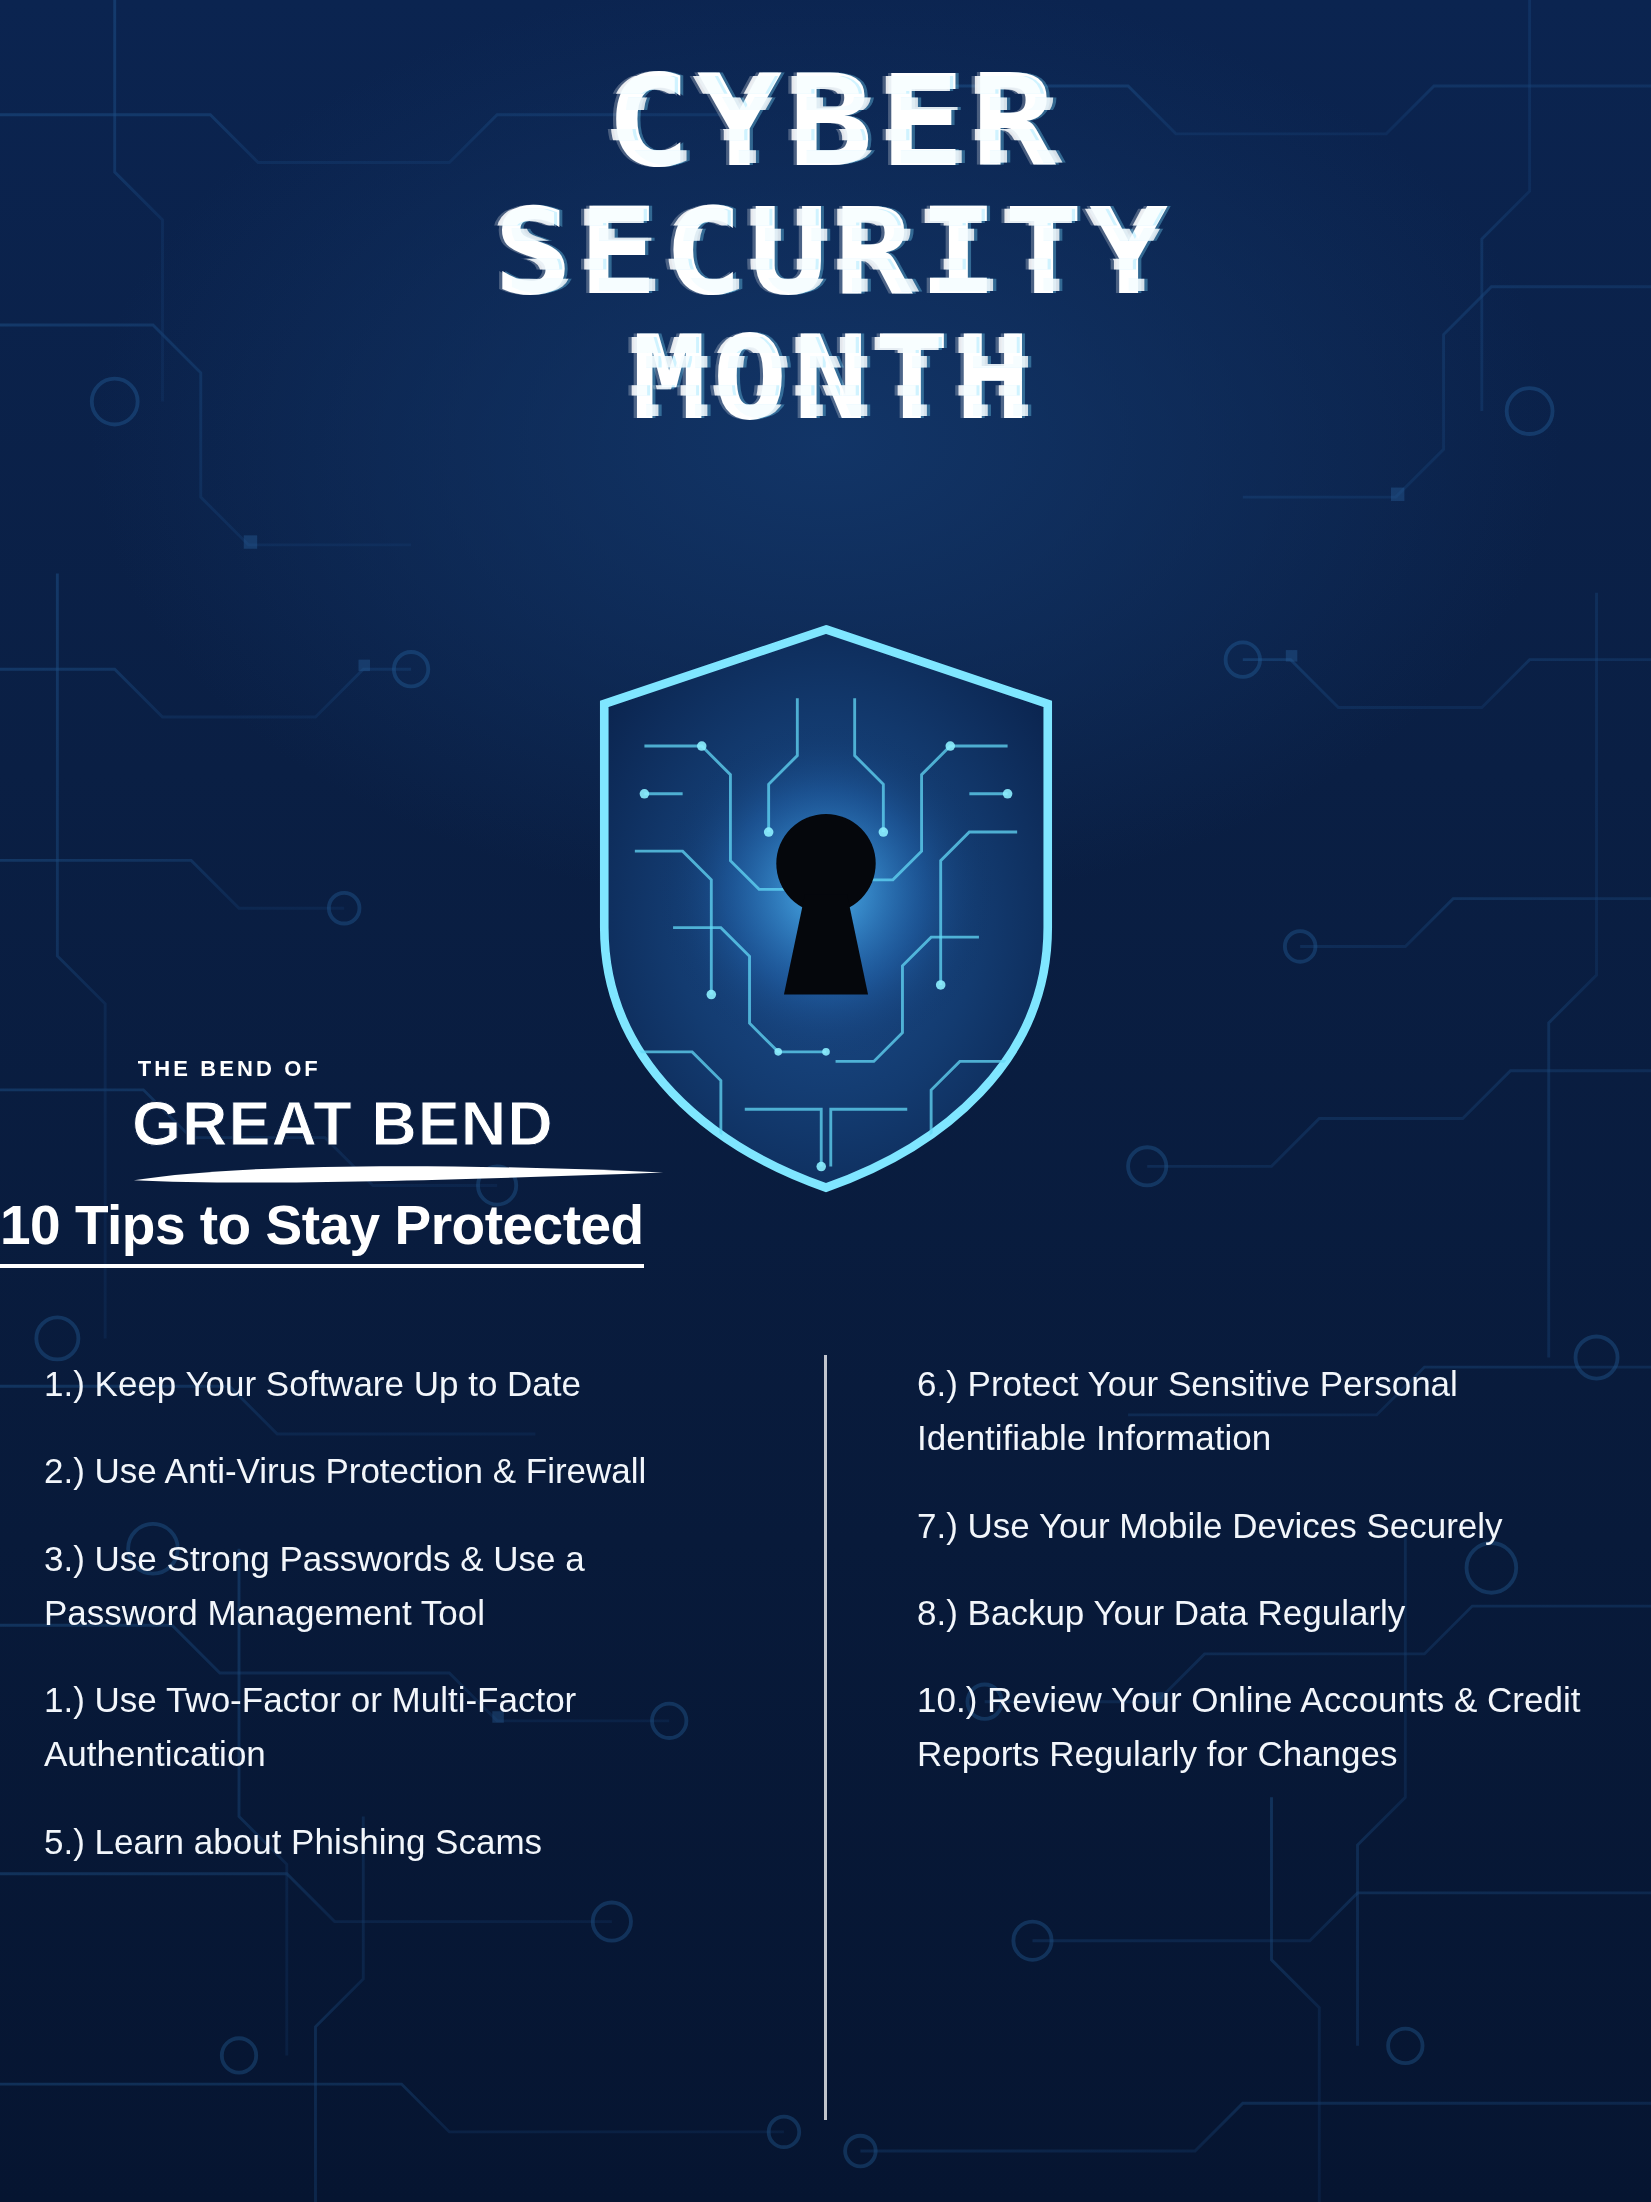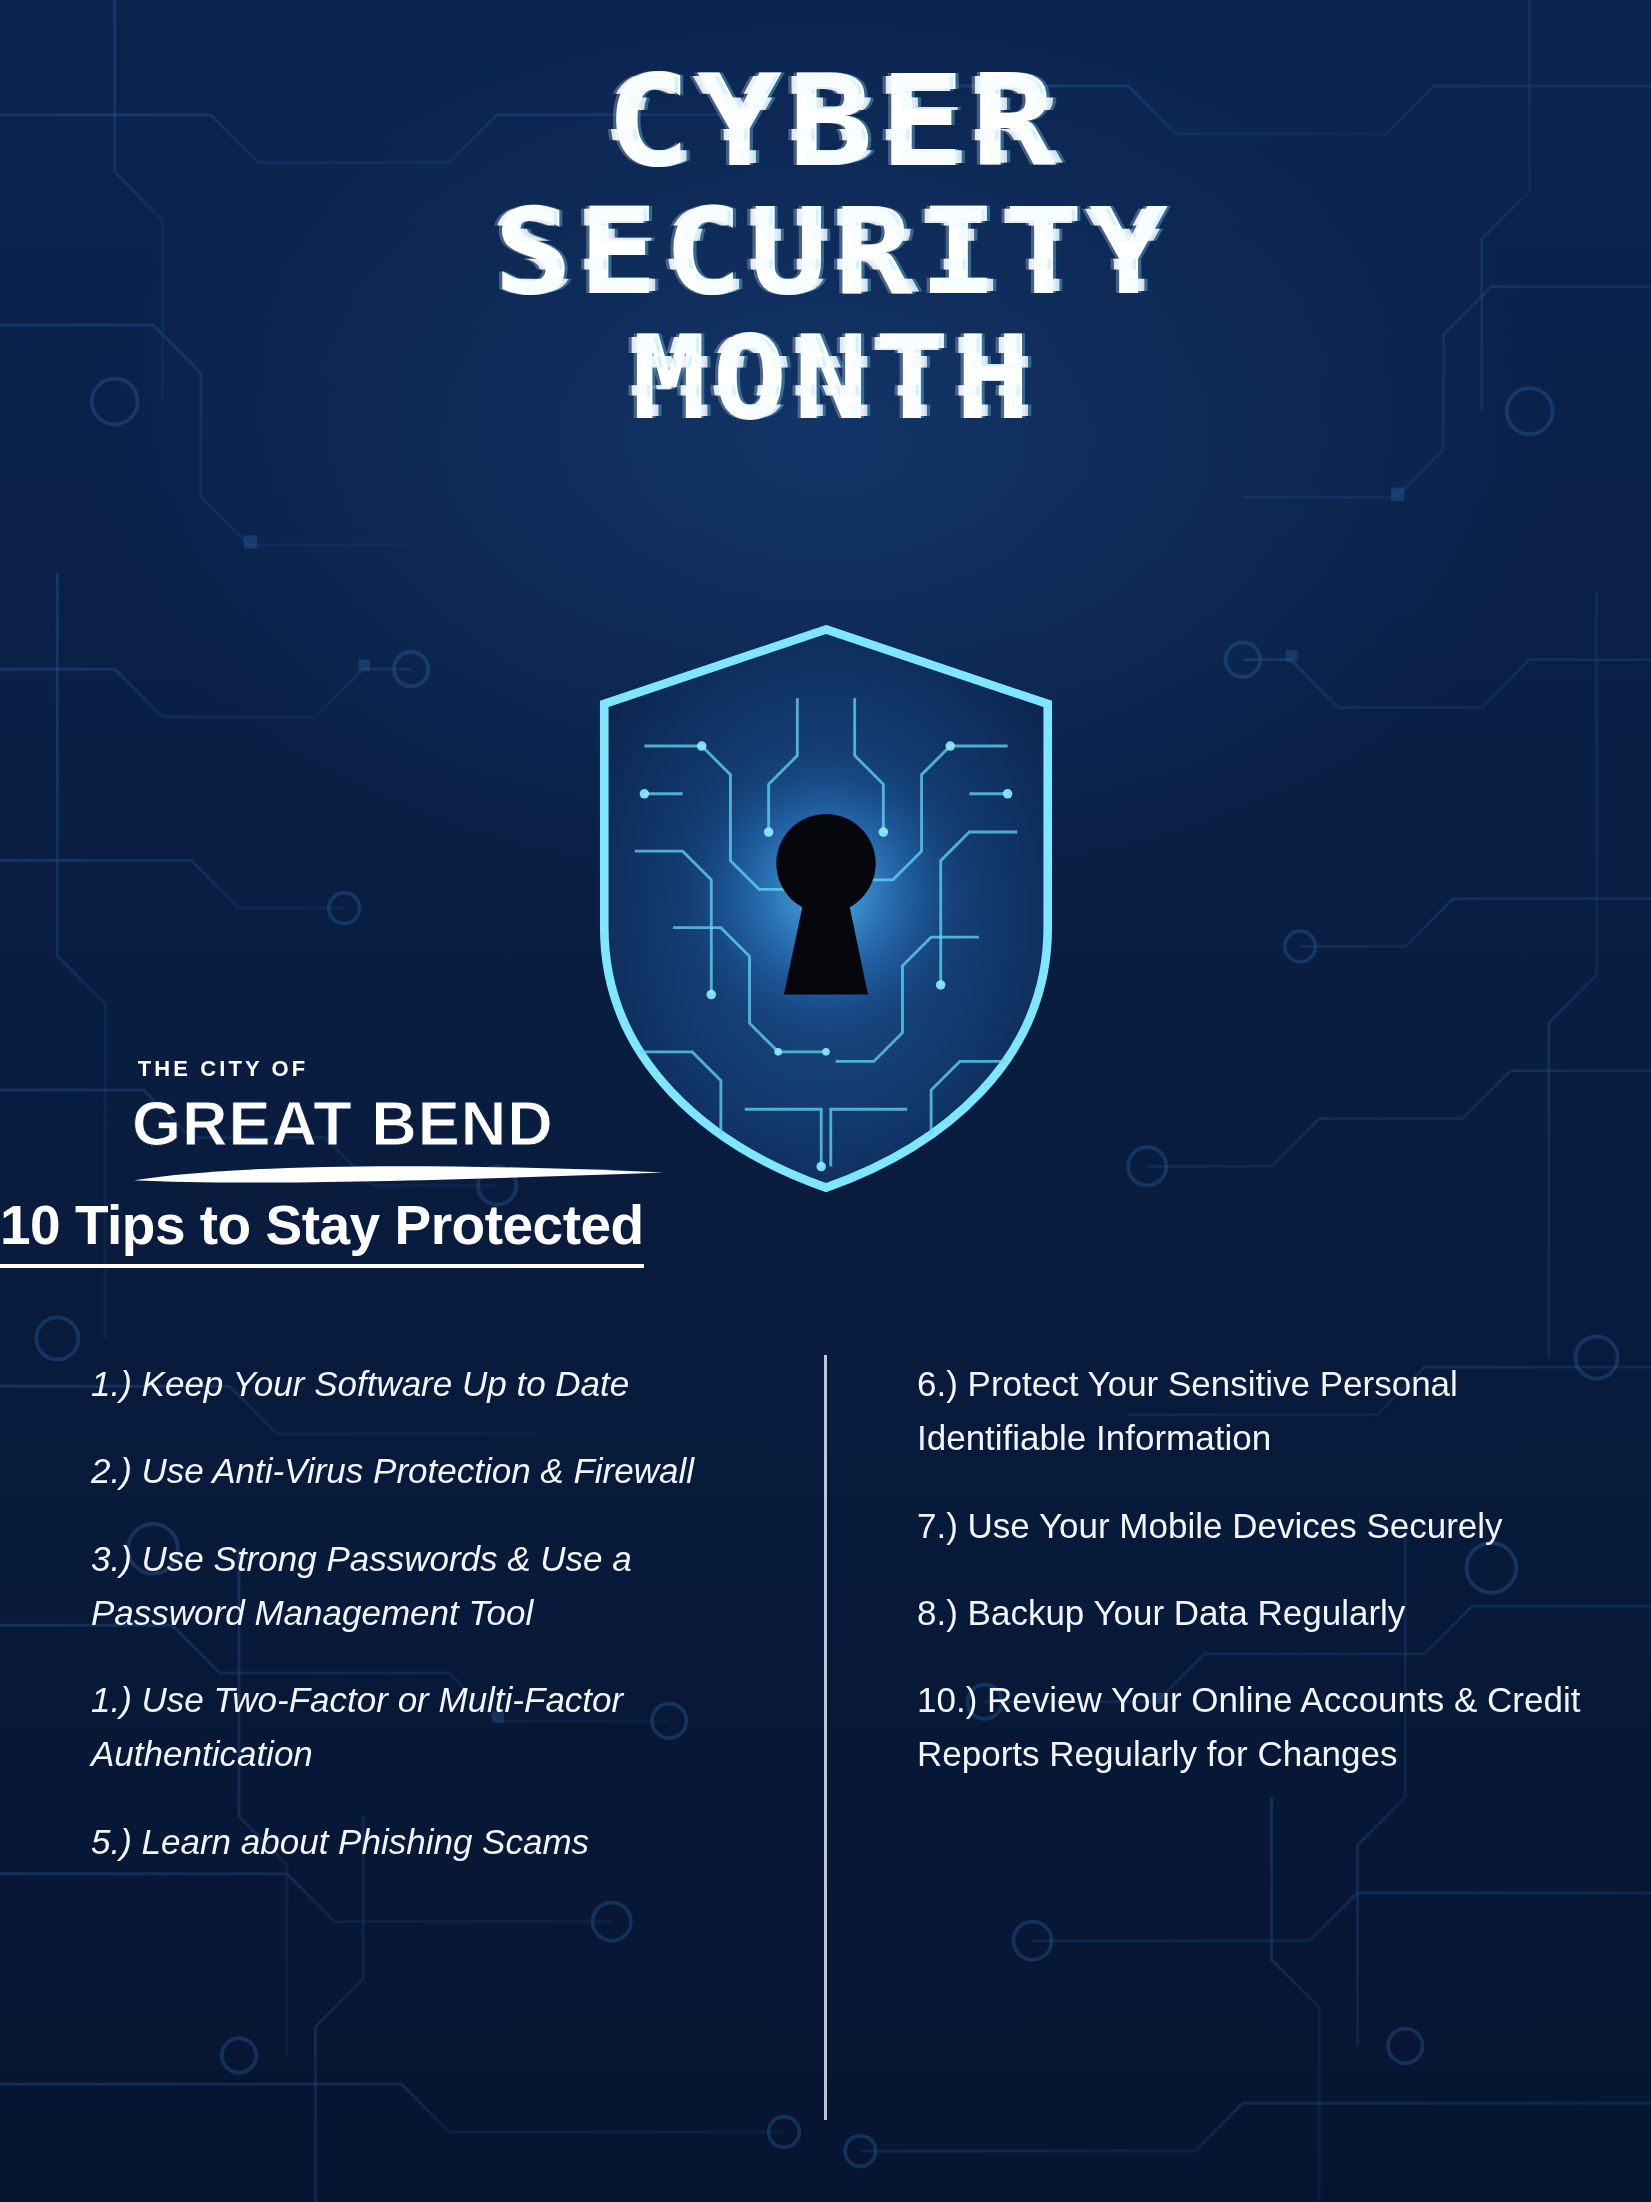--- a/index.html
+++ b/index.html
@@ -137,21 +137,21 @@
     display: flex;
   }
   .col {
     width: 50%;
     padding: 0 67px;
     color: #f2f6fb;
     font-size: 35px;
     line-height: 1.55;
     font-weight: 400;
   }
-  .col.left  { padding-left: 91px; padding-right: 96px; font-style: italic; }
+  .col.left  { padding-left: 44px; padding-right: 96px; }
   .col.right { padding-left: 91px; padding-right: 43px; }
   .tip { margin-bottom: 33px; }
 
   .divider {
     position: absolute;
     left: 824px;
     top: 1355px;
     width: 2.9px;
     height: 765px;
     background: rgba(255,255,255,0.75);
@@ -291,21 +291,21 @@
       </g>
 
       <g fill="#05070c">
         <circle cx="260" cy="263" r="52"></circle>
         <path d="M238 295 L282 295 L304 400 L216 400 Z"></path>
       </g>
     </svg>
   </div>
 
   <div class="logo">
-    <div class="logo-small">THE CITY OF</div>
+    <div class="logo-small">THE BEND OF</div>
     <div class="logo-big">GREAT BEND</div>
     <div class="logo-swash">
       <svg viewBox="0 0 560 26" width="535" height="25">
         <path d="M2 20 C120 2, 330 2, 556 12 C330 20, 120 26, 2 20 Z" fill="#ffffff"></path>
       </svg>
     </div>
   </div>
 
   <div class="subtitle">
     <span>10 Tips to Stay Protected</span>

